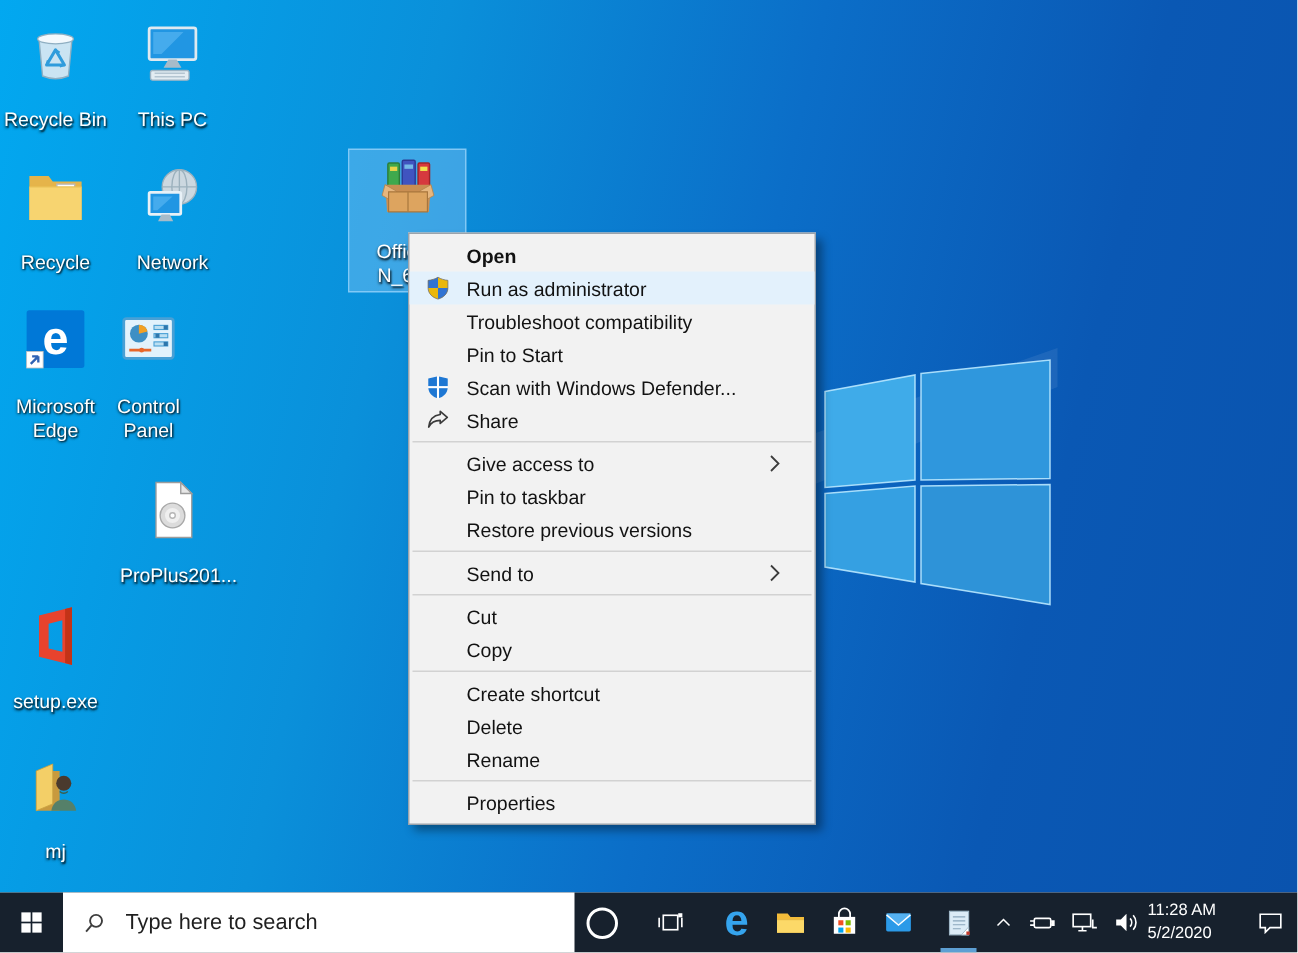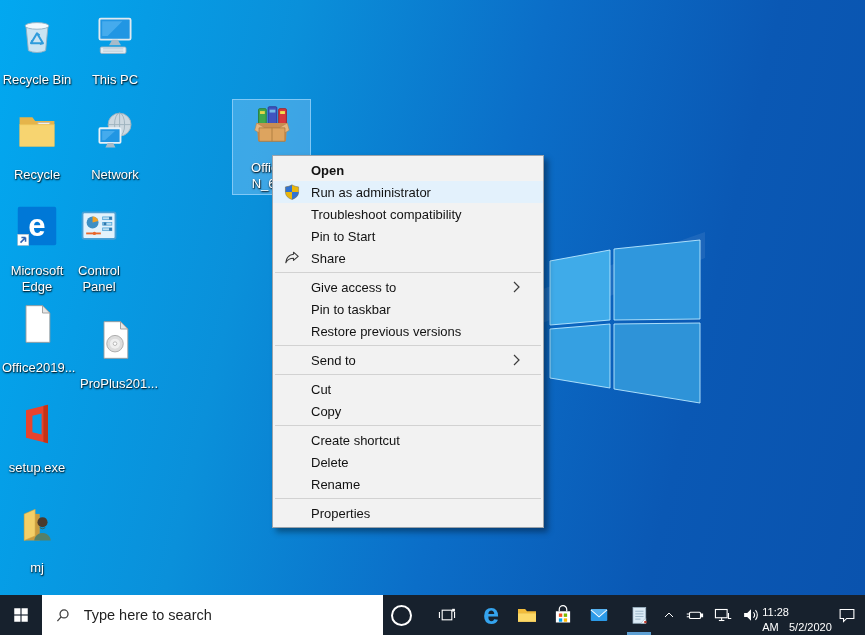--- a/index.html
+++ b/index.html
@@ -40,21 +40,21 @@
   .tb-btn.active::after{content:"";position:absolute;left:6px;right:6px;bottom:0;height:3px;background:#5d9fd3}
   .searchbox{width:360px;background:#fff;display:flex;align-items:center;padding-left:13px;box-sizing:border-box}
   .searchbox input{flex:1;border:0;outline:0;background:transparent;font-family:"Liberation Sans",sans-serif;
     font-size:14.5px;color:#1a1a1a;padding:0 4px 0 12px}
   .searchbox input::placeholder{color:#1f1f1f;opacity:1}
   .cortana-ring{width:17px;height:17px;border:2px solid #fff;border-radius:50%;display:block}
   .m-l10{margin-left:10px}.m-l8{margin-left:8px}.m-l4{margin-left:4px}
   .tray{margin-left:auto;display:flex;align-items:stretch}
   .tray .tb-btn{width:28px}
   .tray .tb-btn.narrow{width:24px}
-  .clock{width:64px;display:flex;flex-direction:row;justify-content:center;align-items:flex-end;
+  .clock{width:64px;display:flex;flex-direction:column;justify-content:center;align-items:flex-start;
     color:#fff;font-size:11px;line-height:1.35;cursor:pointer}
   .edge-e{font-weight:bold;font-size:29px;color:#35a4ee;line-height:1;transform:translateY(-1px)}
 </style>
 </head>
 <body>
 
 <div id="screen">
 
   <div class="desktop">
     <svg class="win-logo" width="170" height="180" viewBox="0 0 170 180">
@@ -142,29 +142,20 @@
         <rect x="35" y="13" width="3" height="3" fill="#2e77ad"></rect>
         <rect x="29" y="19" width="3" height="3" fill="#2e77ad"></rect>
         <rect x="35" y="25" width="3" height="3" fill="#2e77ad"></rect>
         <path d="M10 31 h16" stroke="#e8662a" stroke-width="2"></path>
         <circle cx="19" cy="31" r="1.8" fill="#e8662a"></circle>
       </svg>
     </span>
     <span class="lbl">Control Panel</span>
   </div>
 
-  <div class="di" style="left:0;top:300px">
-    <span class="ic">
-      <svg width="44" height="44" viewBox="0 0 48 48">
-        <path d="M12 4 h18 l8 8 v32 H12 z" fill="#ffffff" stroke="#9c9c9c"></path>
-        <path d="M30 4 l8 8 h-8 z" fill="#e7e7e7" stroke="#9c9c9c"></path>
-      </svg>
-    </span>
-    <span class="lbl">Office2019...</span>
-  </div>
 
   <div class="di" style="left:78px;top:316px">
     <span class="ic">
       <svg width="44" height="44" viewBox="0 0 48 48">
         <path d="M12 4 h18 l8 8 v32 H12 z" fill="#ffffff" stroke="#9c9c9c"></path>
         <path d="M30 4 l8 8 h-8 z" fill="#e7e7e7" stroke="#9c9c9c"></path>
         <circle cx="24" cy="28" r="9" fill="#dcdcdc" stroke="#a8a8a8"></circle>
         <circle cx="24" cy="28" r="5.5" fill="#efefef"></circle>
         <circle cx="24" cy="28" r="2" fill="#ffffff" stroke="#b5b5b5"></circle>
       </svg>
@@ -236,20 +227,39 @@
     <div class="mi">
       <span class="ico"></span>
         <span class="txt">Troubleshoot compatibility</span>
     </div>
 
     <div class="mi">
       <span class="ico"></span>
         <span class="txt">Pin to Start</span>
     </div>
 
+    <div class="mi">
+      <span class="ico">
+        <svg width="16" height="16" viewBox="0 0 16 16">
+          <defs>
+              <clipPath id="dshield">
+                <path d="M8 0.8 L14.5 2.4 V8.2 C14.5 12 11.6 14.7 8 15.7 C4.4 14.7 1.5 12 1.5 8.2 V2.4 Z"></path>
+              </clipPath>
+            </defs>
+          <g clip-path="url(#dshield)">
+            <rect x="0" y="0" width="16" height="16" fill="#ffffff"></rect>
+            <rect x="0" y="0" width="7.3" height="7.4" fill="#1e77d3"></rect>
+            <rect x="8.7" y="0" width="7.3" height="7.4" fill="#1e77d3"></rect>
+            <rect x="0" y="8.8" width="7.3" height="7.2" fill="#1e77d3"></rect>
+            <rect x="8.7" y="8.8" width="7.3" height="7.2" fill="#1e77d3"></rect>
+          </g>
+        </svg>
+      </span>
+      <span class="txt">Scan with Windows Defender...</span>
+    </div>
 
     <div class="mi">
       <span class="ico">
         <svg width="16" height="16" viewBox="0 0 16 16" fill="none" stroke="#3a3a3a" stroke-width="1.1" stroke-linejoin="round">
           <path d="M9.5 4.3 V2.2 L14.2 6.3 L9.5 10.3 V8.2 C5.8 8.2 3.3 9.7 1.8 12.7 C2.2 8.4 4.6 4.9 9.5 4.3 Z"></path>
         </svg>
       </span>
       <span class="txt">Share</span>
     </div>
 

